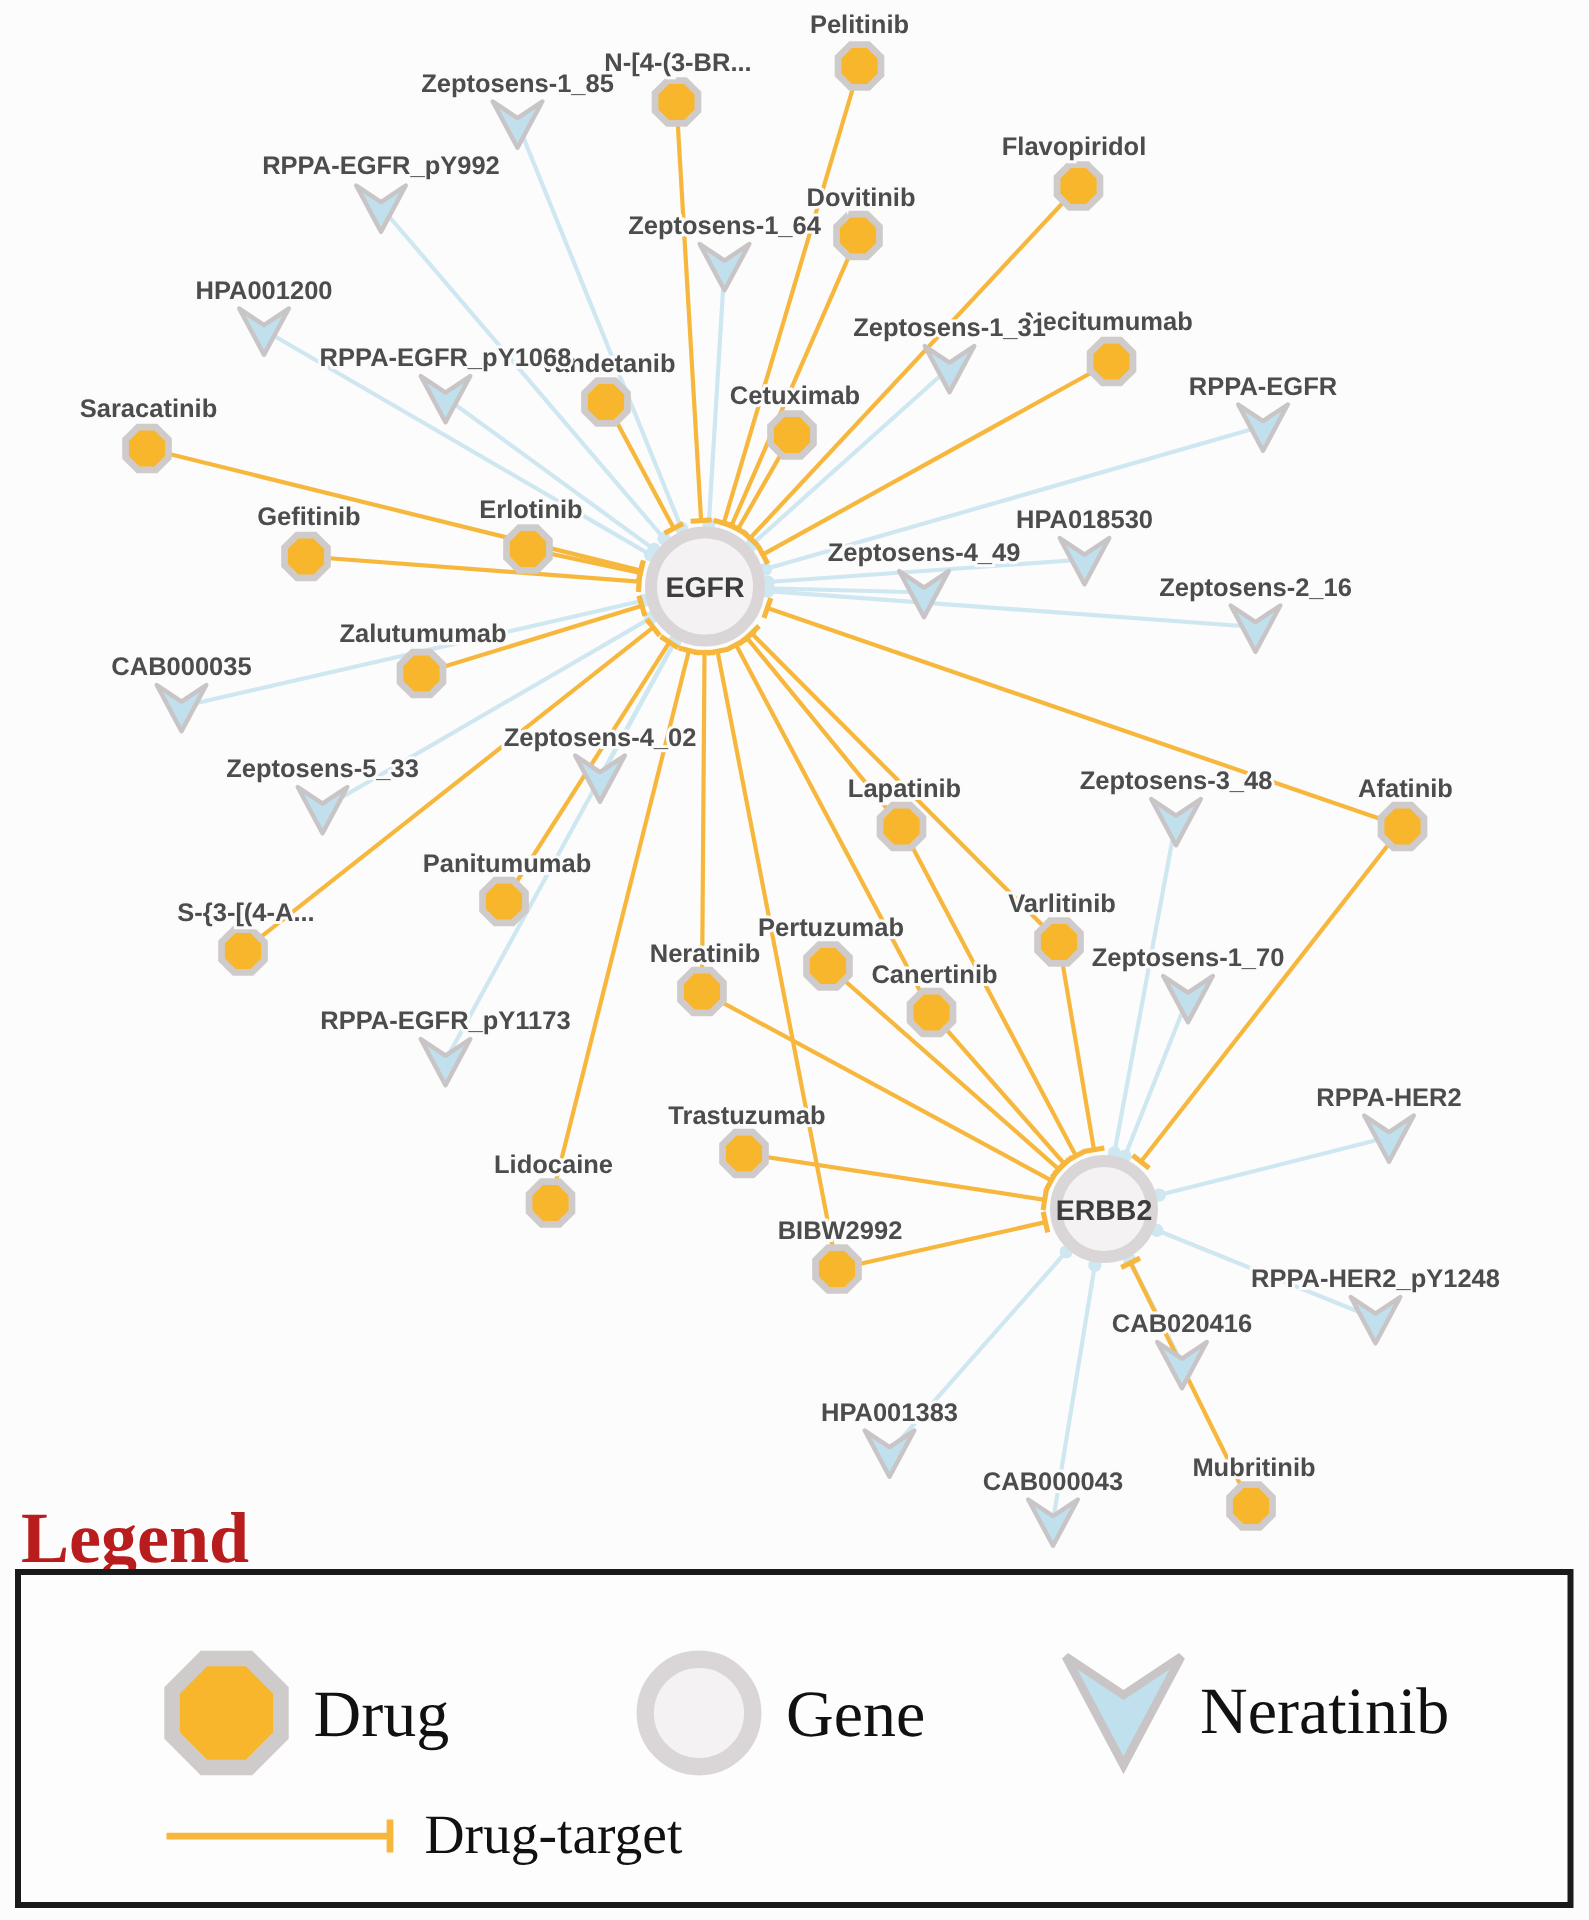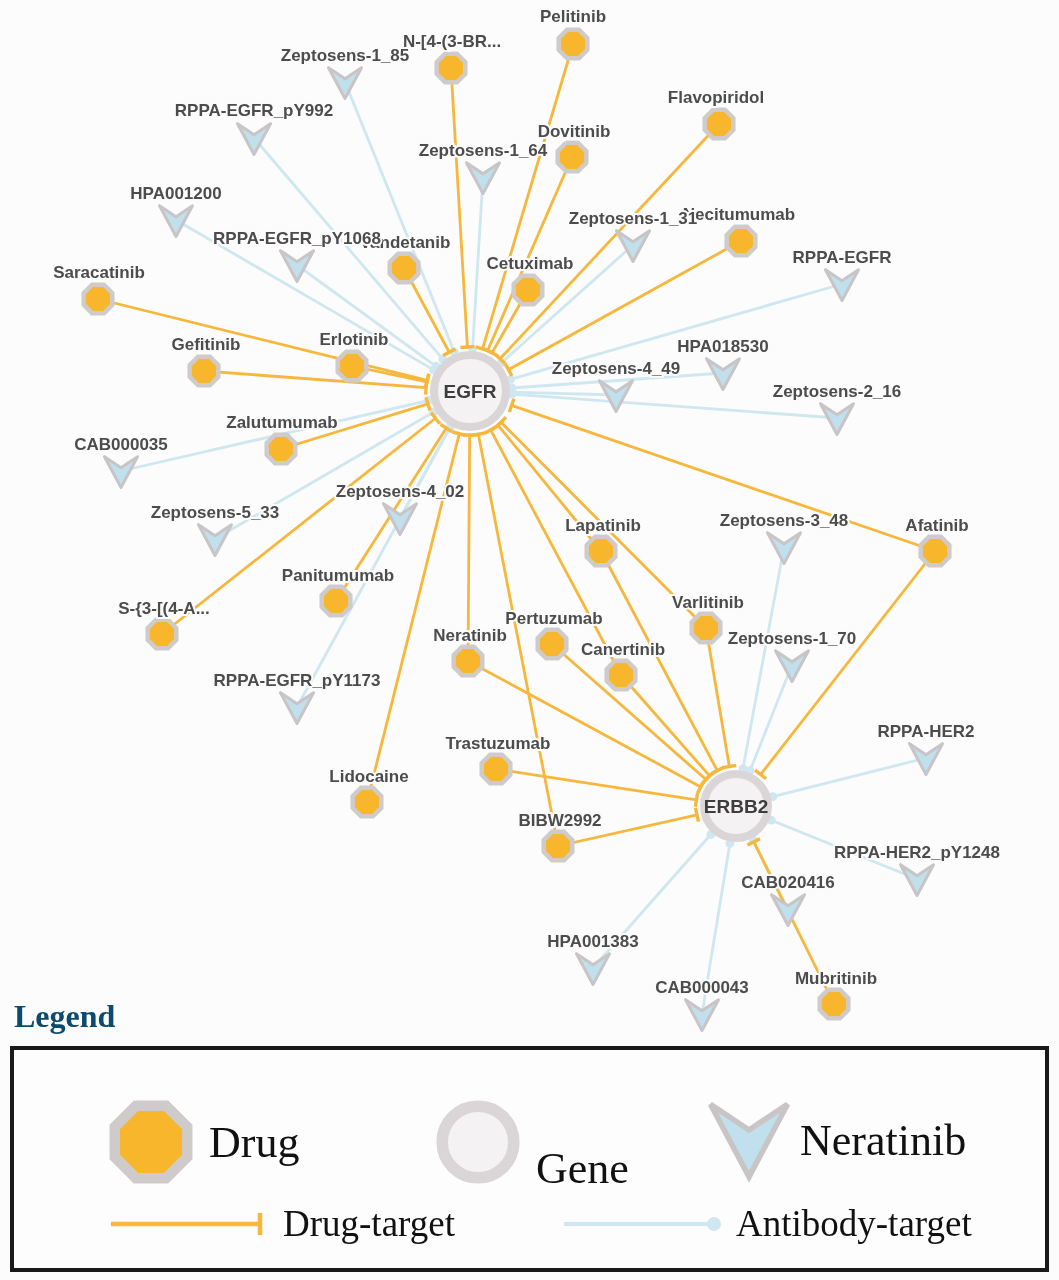--- a/index.html
+++ b/index.html
@@ -4,21 +4,21 @@
 <style>
   html,body{margin:0;padding:0;}
   body{background:#f2f2f2;font-family:"Liberation Sans",sans-serif;}
   .stage{position:relative;width:1059px;height:1280px;background:var(--bg,#fcfcfc);overflow:hidden;}
   #graph{position:absolute;left:0;top:0;}
   .node-label{font-family:"Liberation Sans",sans-serif;font-weight:bold;font-size:17px;
     fill:var(--label,#4c4c4c);text-anchor:middle;paint-order:stroke;stroke:#fbfbfb;stroke-width:4px;}
   .gene-label{font-family:"Liberation Sans",sans-serif;font-weight:bold;font-size:19px;
     fill:#3d3d3d;text-anchor:middle;}
   .legend-title{position:absolute;left:14px;top:998px;font-family:"Liberation Serif",serif;
-    font-weight:bold;font-size:32px;color:#0c4a6e;}
+    font-weight:bold;font-size:48px;color:#b91c1c;}
   .legend-box{position:absolute;left:10px;top:1046px;width:1031px;height:218px;
     border:4px solid #1a1a1a;background:#fdfdfd;}
   .legend-item{position:absolute;display:flex;align-items:center;}
   .legend-word{font-family:"Liberation Serif",serif;font-size:44px;color:#111;margin-left:6px;}
   .legend-edge-word{font-family:"Liberation Serif",serif;font-size:37px;color:#111;margin-left:12px;}
   .oct-glyph{fill:var(--drug,#f8b62d);stroke:var(--drugborder,#cfcbcb);stroke-width:9;}
   .gene-glyph{fill:var(--genefill,#f4f2f3);stroke:var(--genering,#dad6d7);stroke-width:10;}
   .ab-glyph{fill:var(--abfill,#bfe0ec);stroke:var(--abborder,#c9c5c6);stroke-width:5;}
   .dt-line{stroke:var(--drugedge,#f6b73c);stroke-width:4.5;}
   .at-line{stroke:var(--abedge,#cfe7f0);stroke-width:4;}
@@ -233,21 +233,21 @@
 
   <div class="legend-box">
 
     <div class="legend-item" style="left:85px;top:40px;">
       <svg width="104" height="104" viewBox="0 0 90 90">
         <polygon class="oct-glyph" points="76.4,58 58,76.4 32,76.4 13.6,58 13.6,32 32,13.6 58,13.6 76.4,32"></polygon>
       </svg>
       <span class="legend-word">Drug</span>
     </div>
 
-    <div class="legend-item" style="left:412px;top:40px;align-items:flex-end;">
+    <div class="legend-item" style="left:400px;top:40px;">
       <svg width="104" height="104" viewBox="0 0 90 90">
         <circle class="gene-glyph" cx="45" cy="45" r="31"></circle>
       </svg>
       <span class="legend-word">Gene</span>
     </div>
 
     <div class="legend-item" style="left:690px;top:42px;">
       <svg width="90" height="96" viewBox="0 0 76 86">
         <path class="ab-glyph" d="M38,76 L72.5,11 L38,34 L3.5,11 Z"></path>
       </svg>
@@ -255,22 +255,15 @@
     </div>
 
     <div class="legend-item" style="left:95px;top:152px;">
       <svg width="162" height="32" viewBox="0 0 162 32">
         <line class="dt-line" x1="2" y1="16" x2="150" y2="16"></line>
         <line class="dt-line" x1="151" y1="5" x2="151" y2="27"></line>
       </svg>
       <span class="legend-edge-word">Drug-target</span>
     </div>
 
-    <div class="legend-item" style="left:548px;top:152px;">
-      <svg width="162" height="32" viewBox="0 0 162 32">
-        <line class="at-line" x1="2" y1="16" x2="146" y2="16"></line>
-        <circle class="at-dot" cx="152" cy="16" r="7"></circle>
-      </svg>
-      <span class="legend-edge-word">Antibody-target</span>
-    </div>
 
   </div>
 </div>
 
 </body></html>

